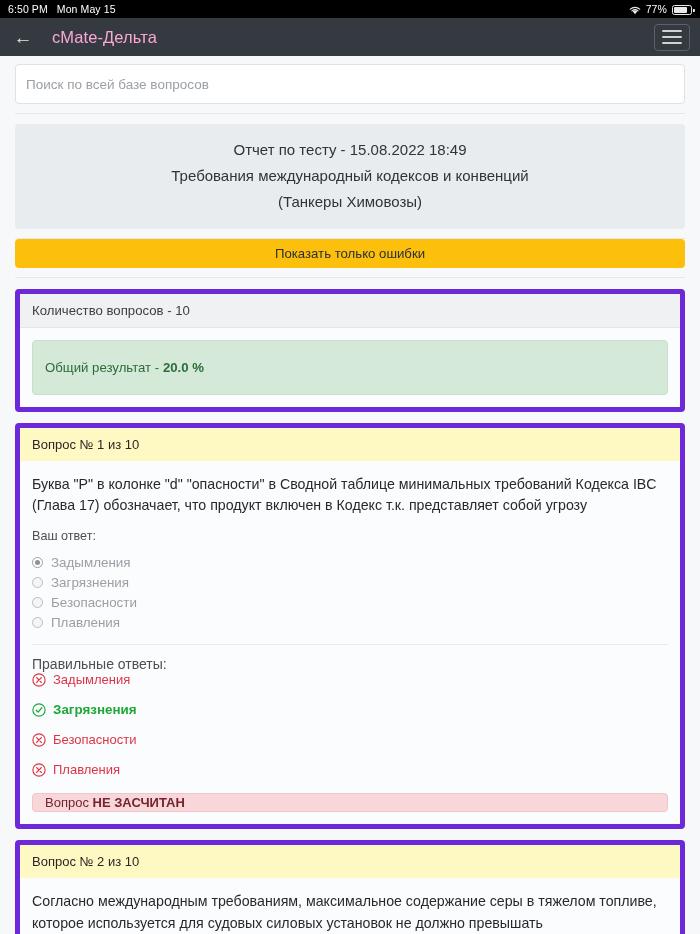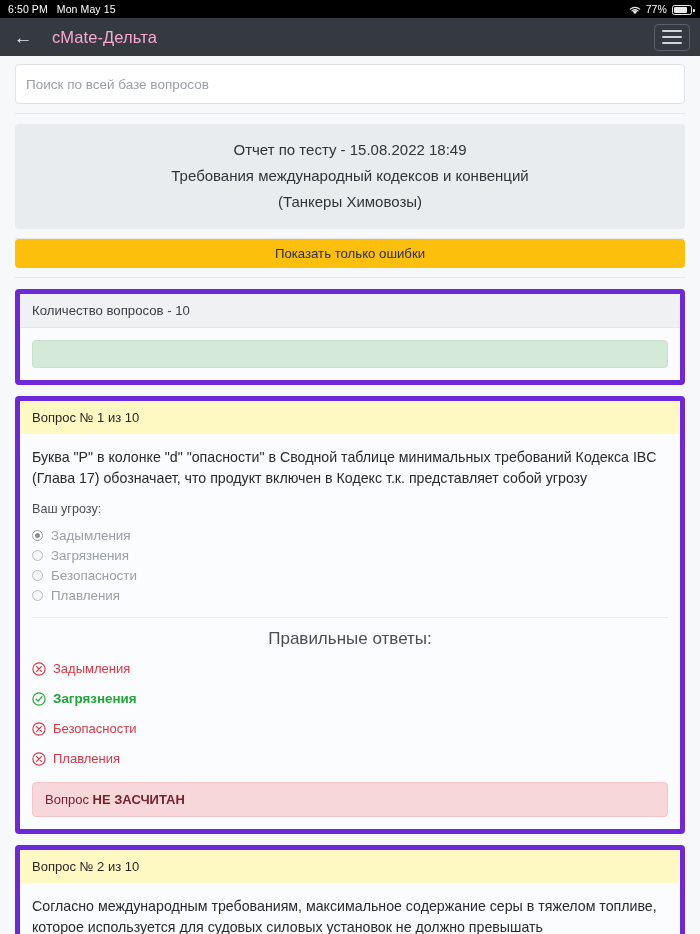--- a/index.html
+++ b/index.html
@@ -214,42 +214,40 @@
     background: #8b9198;
   }
   .radio-label {
     font-size: 13.4px;
     color: #9aa0a6;
   }
 
   .divider { height: 1px; background: #e8eaed; margin: 12px 0 11px; }
 
   .correct-title {
-    font-size: 17px;
+    font-size: 14px;
     color: #4a4f55;
-    margin-bottom: 12px;
-    text-align: center;
   }
   .ans-row {
     display: flex;
     align-items: center;
     gap: 7px;
     margin-bottom: 15px;
   }
   .ans-row:last-of-type { margin-bottom: 0; }
   .ans-icon { width: 14px; height: 14px; flex: 0 0 auto; display: block; }
   .ans-text { font-size: 13px; }
   .ans-wrong .ans-text { color: #dc3545; }
   .ans-right .ans-text { color: #1ea637; font-weight: 700; font-size: 13.4px; }
 
   .alert-red {
     background: #f8d7da;
     border: 1px solid #f3c4c8;
     border-radius: 4px;
-    padding: 9px 12px;
+    padding: 1px 12px;
     margin-top: 16px;
     font-size: 13px;
     color: #76232c;
   }
   .alert-red b { font-weight: 700; }
 </style>
 </head>
 <body>
 
 <div class="status-bar">
@@ -300,29 +298,32 @@
   <div class="hr"></div>
 
   <button class="btn-errors">Показать только ошибки</button>
 
   <div class="hr"></div>
 
   <div class="card">
     <div class="card-header-gray">Количество вопросов - 10</div>
     <div class="card-body">
       <div class="alert-green">
+        <div>
+          <span>Общий результат - </span><b>20.0 %</b>
+        </div>
       </div>
     </div>
   </div>
 
   <div class="card">
     <div class="q-header">Вопрос № 1 из 10</div>
     <div class="q-body">
       <div class="q-text">Буква "P" в колонке "d" "опасности" в Сводной таблице минимальных требований Кодекса IBC (Глава 17) обозначает, что продукт включен в Кодекс т.к. представляет собой угрозу</div>
-      <div class="q-label">Ваш угрозу:</div>
+      <div class="q-label">Ваш ответ:</div>
 
       <div class="radio-row">
         <span class="radio checked"></span>
         <span class="radio-label">Задымления</span>
       </div>
       <div class="radio-row">
         <span class="radio"></span>
         <span class="radio-label">Загрязнения</span>
       </div>
       <div class="radio-row">

